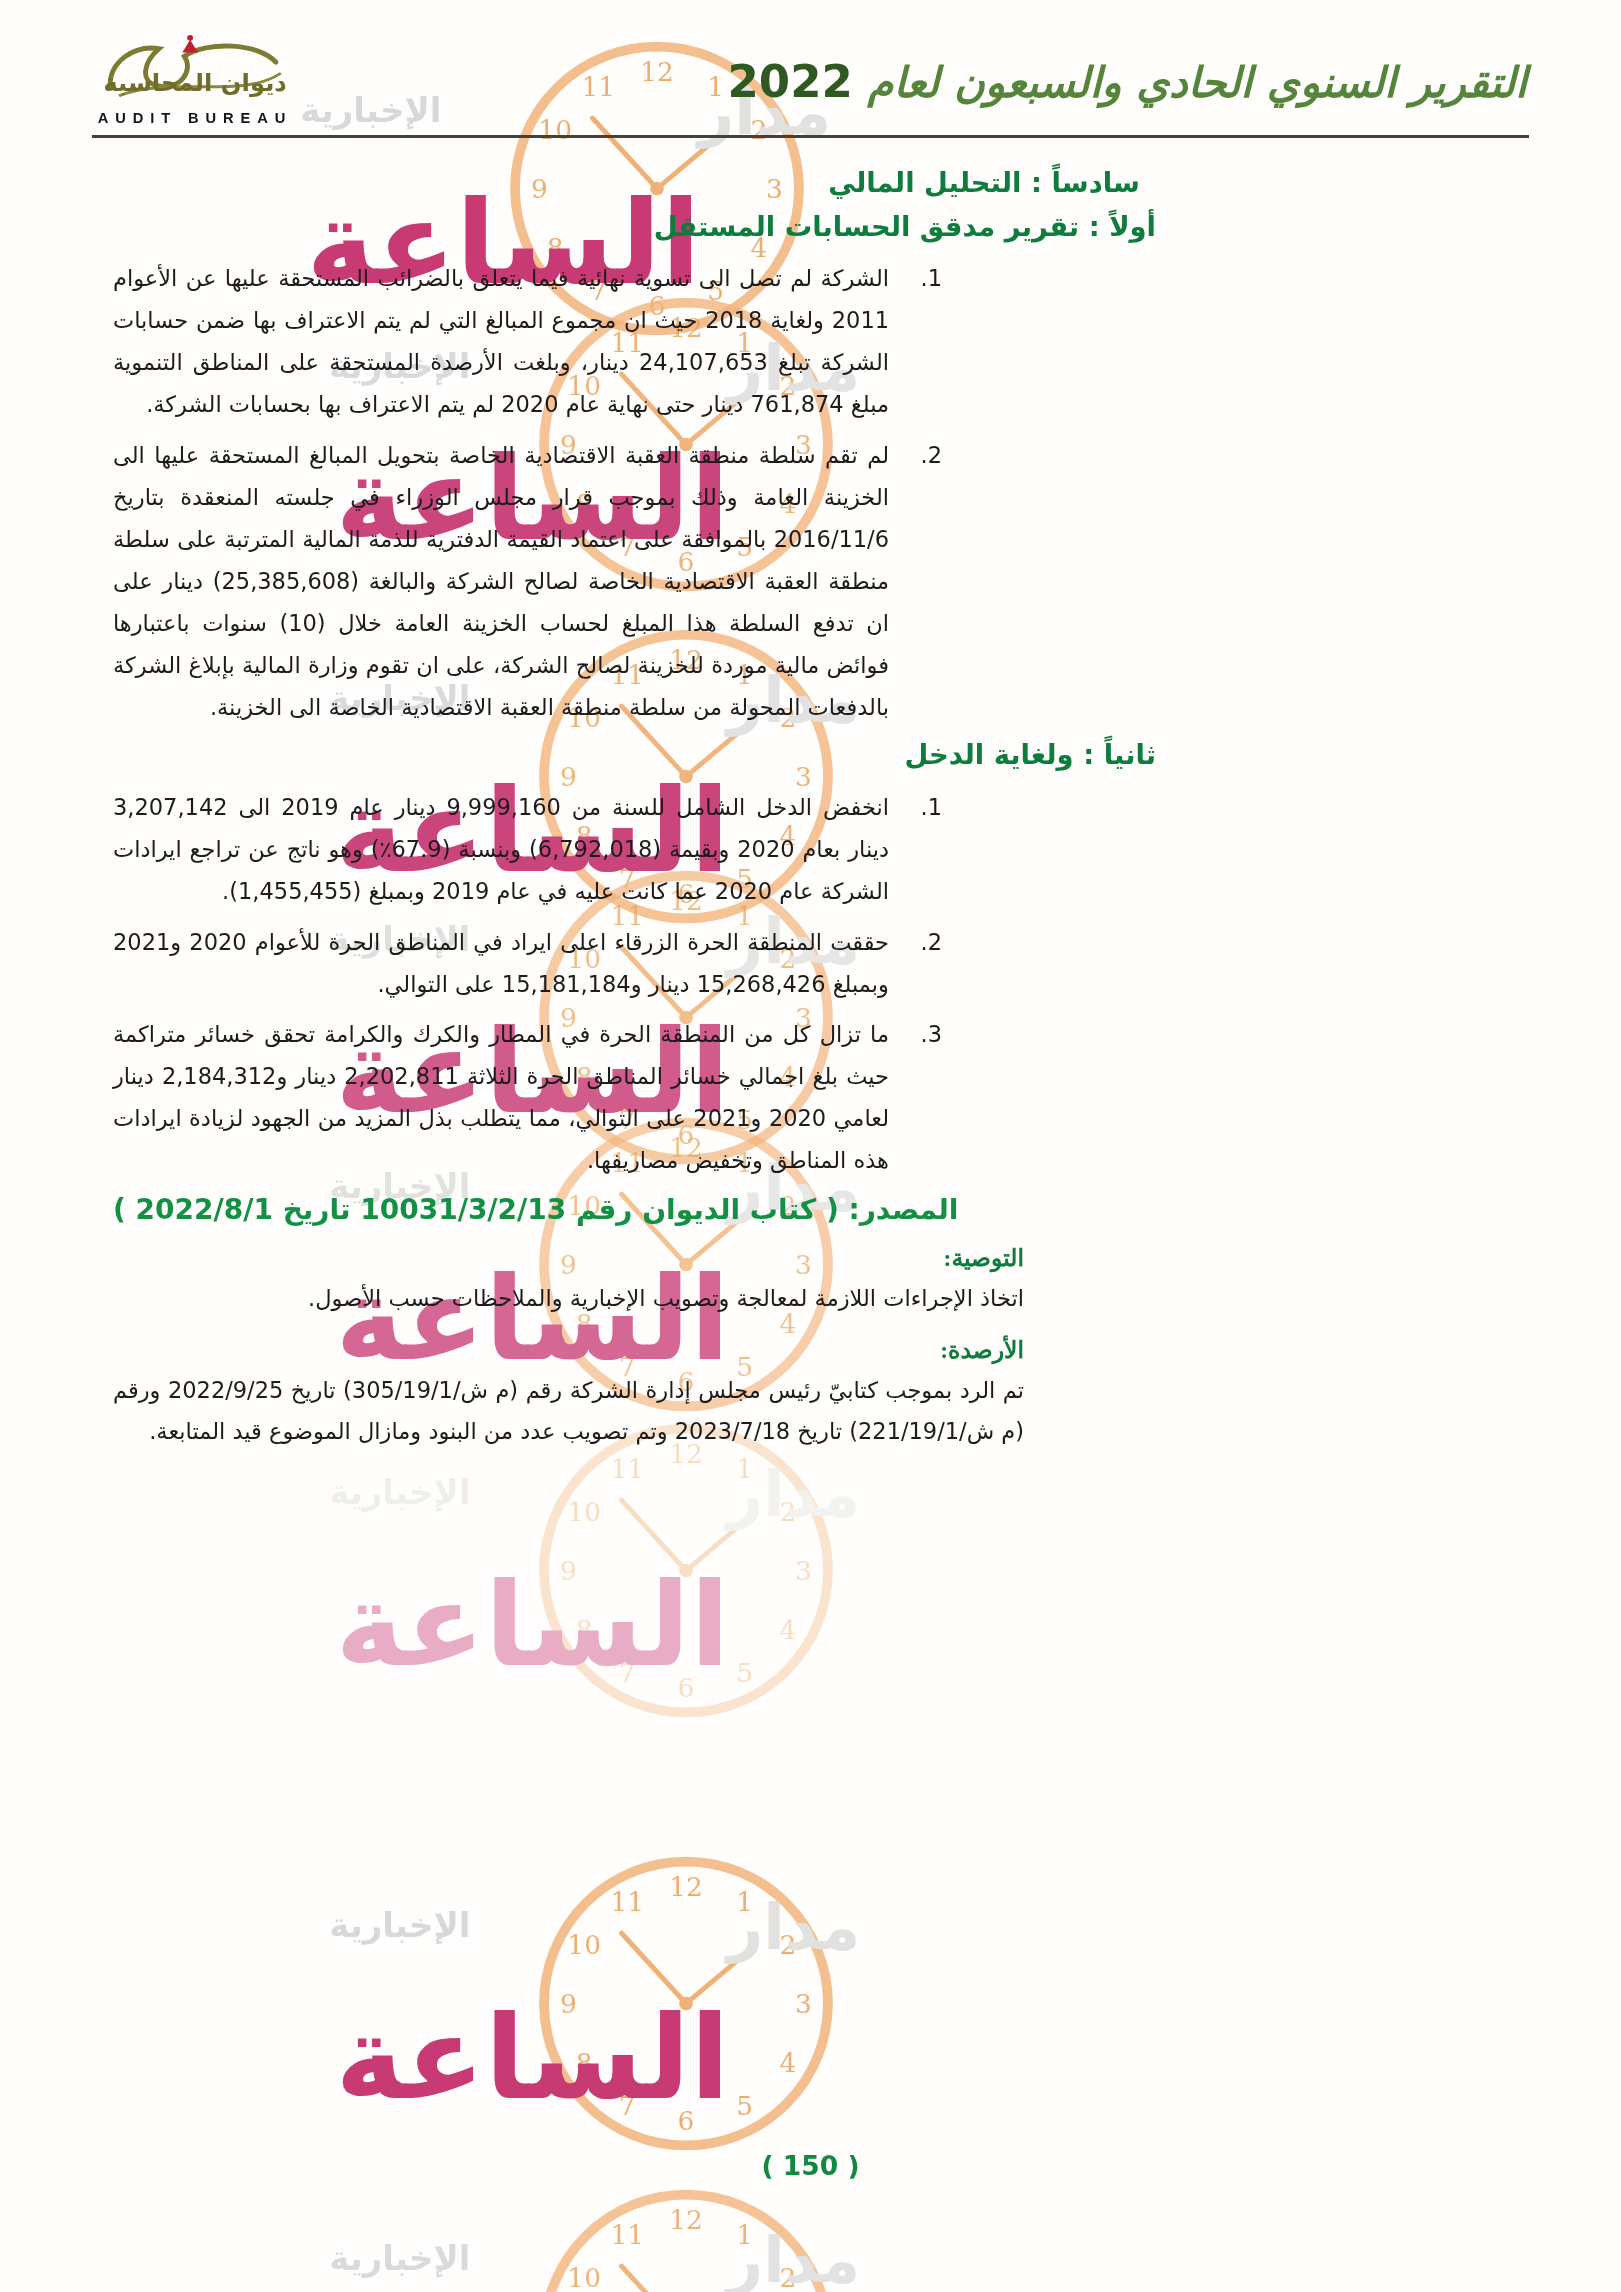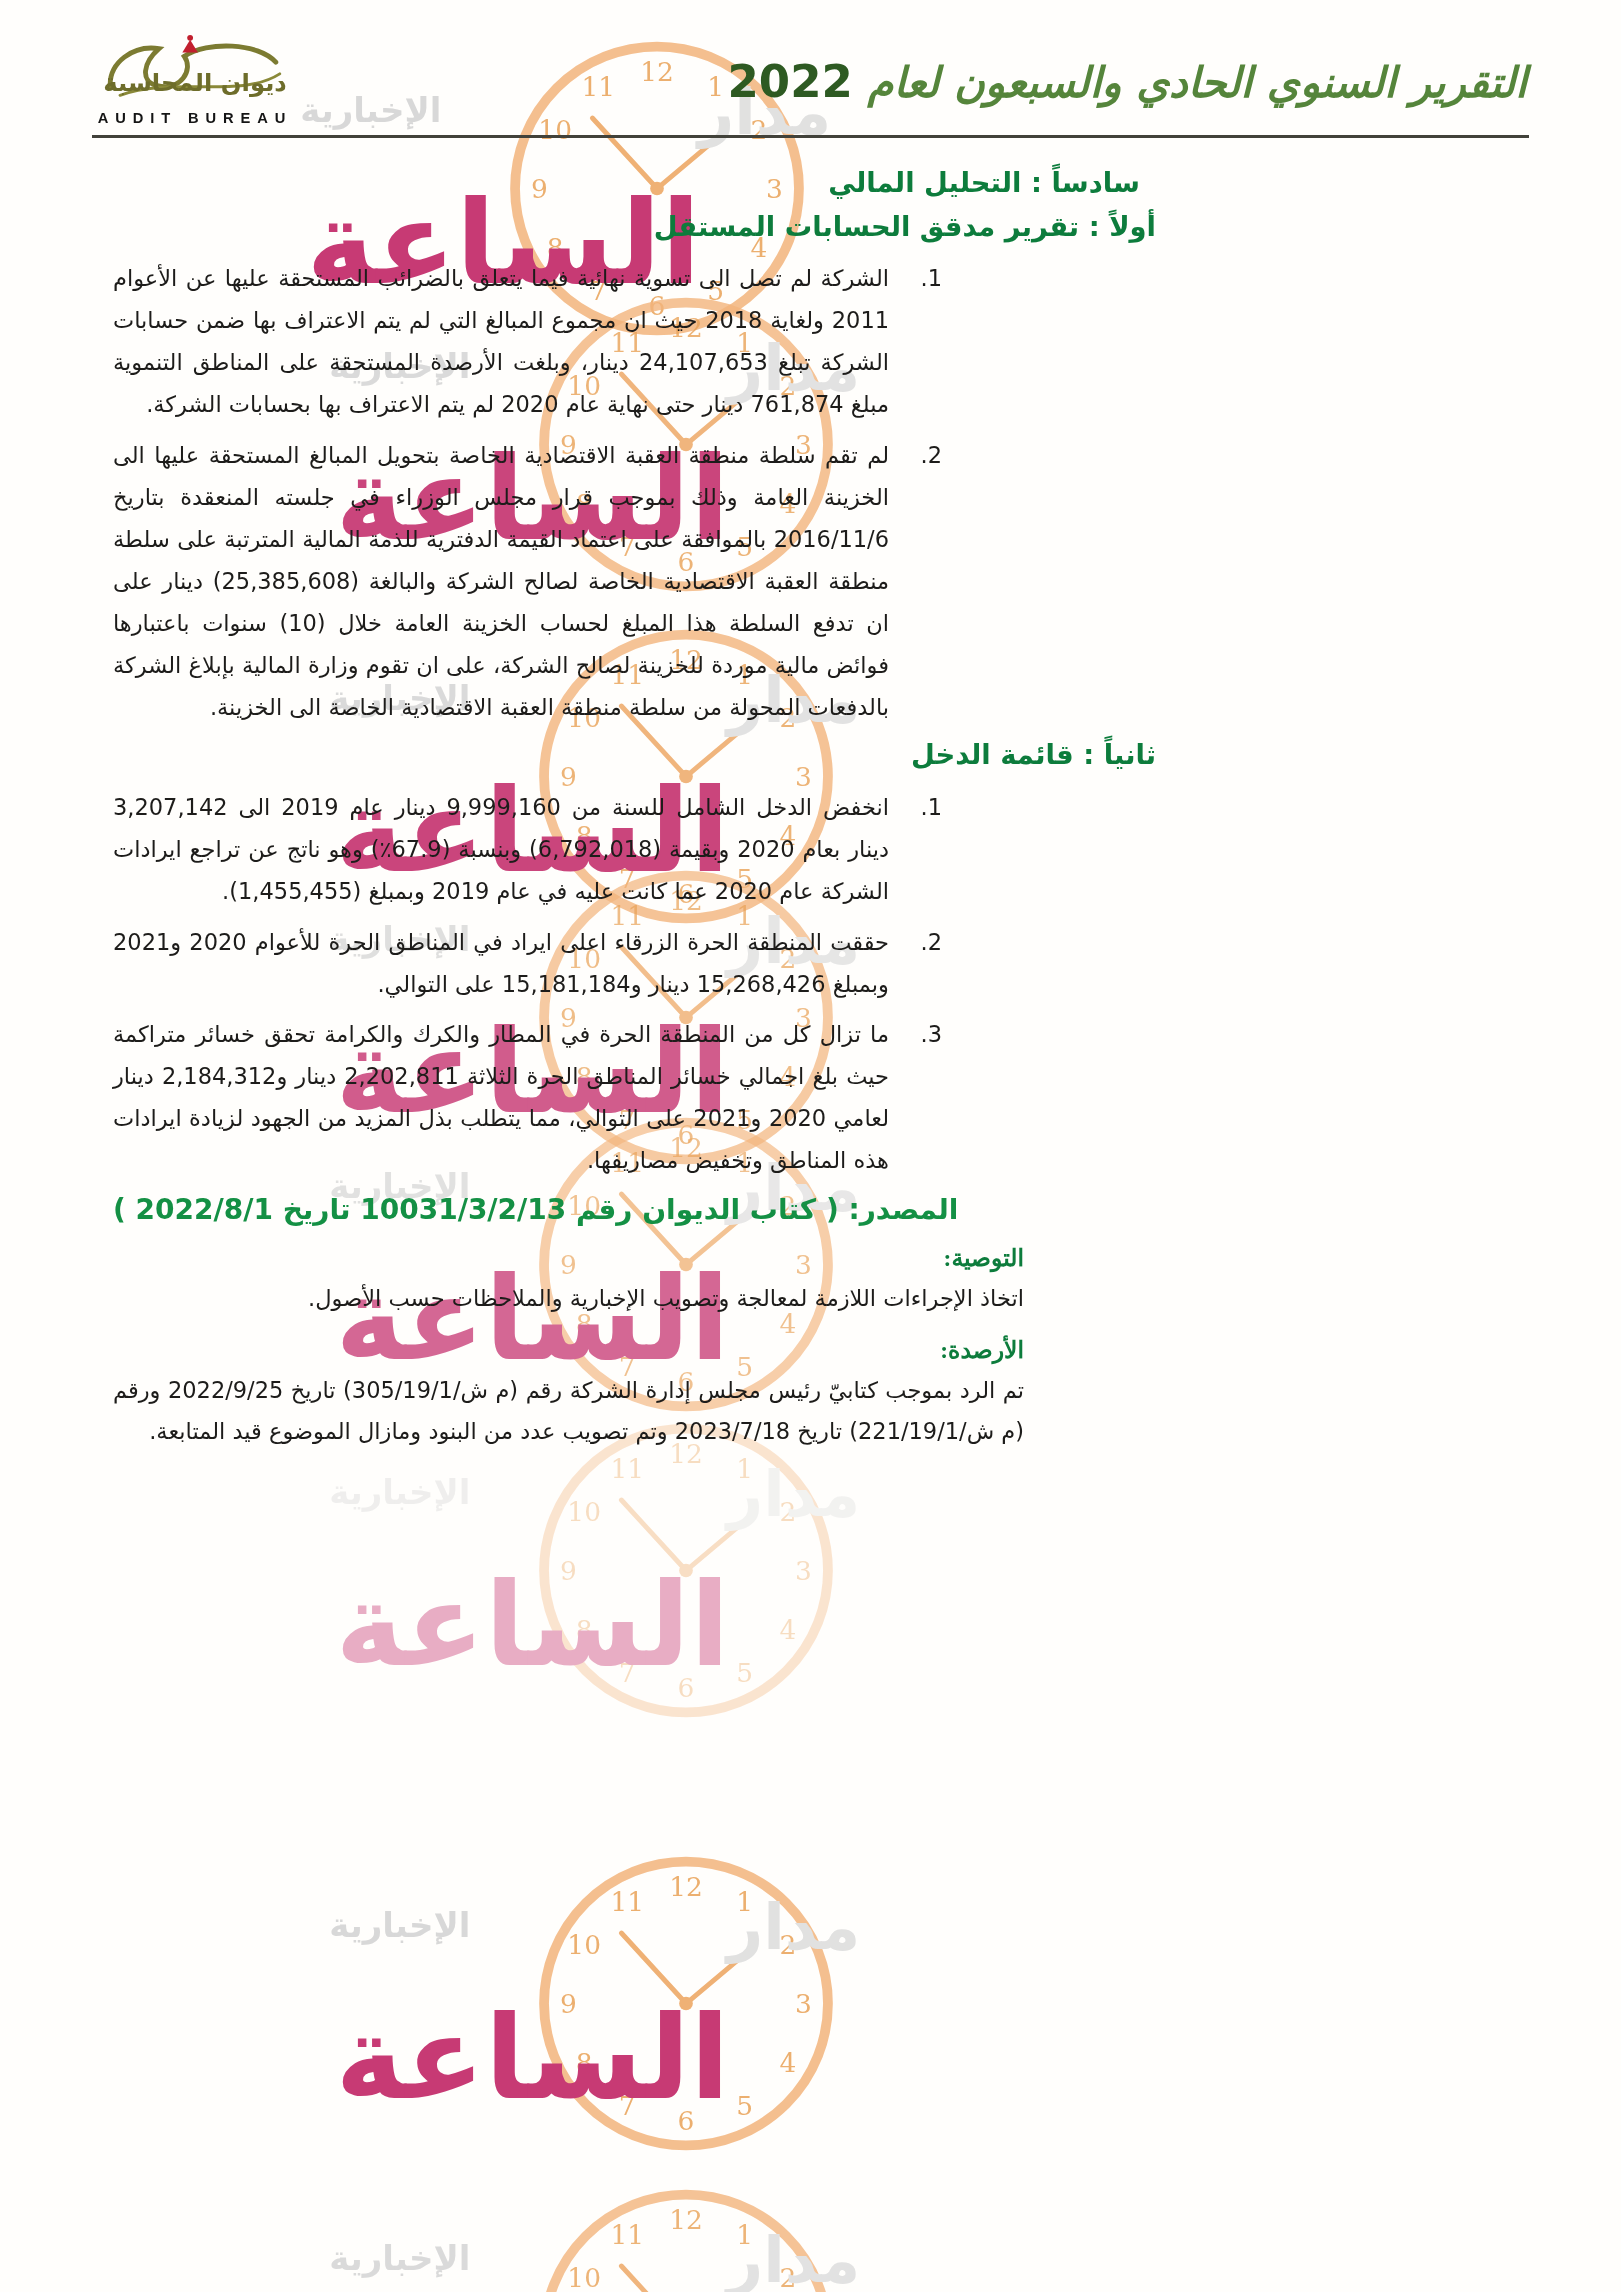--- a/index.html
+++ b/index.html
@@ -271,21 +271,21 @@
       <li class="item">
         <span class="marker">1.</span>
         <p class="itext">الشركة لم تصل الى تسوية نهائية فيما يتعلق بالضرائب المستحقة عليها عن الأعوام 2011 ولغاية 2018 حيث ان مجموع المبالغ التي لم يتم الاعتراف بها ضمن حسابات الشركة تبلغ 24,107,653 دينار، وبلغت الأرصدة المستحقة على المناطق التنموية مبلغ 761,874 دينار حتى نهاية عام 2020 لم يتم الاعتراف بها بحسابات الشركة.</p>
       </li>
       <li class="item">
         <span class="marker">2.</span>
         <p class="itext">لم تقم سلطة منطقة العقبة الاقتصادية الخاصة بتحويل المبالغ المستحقة عليها الى الخزينة العامة وذلك بموجب قرار مجلس الوزراء في جلسته المنعقدة بتاريخ 2016/11/6 بالموافقة على اعتماد القيمة الدفترية للذمة المالية المترتبة على سلطة منطقة العقبة الاقتصادية الخاصة لصالح الشركة والبالغة (25,385,608) دينار على ان تدفع السلطة هذا المبلغ لحساب الخزينة العامة خلال (10) سنوات باعتبارها فوائض مالية موردة للخزينة لصالح الشركة، على ان تقوم وزارة المالية بإبلاغ الشركة بالدفعات المحولة من سلطة منطقة العقبة الاقتصادية الخاصة الى الخزينة.</p>
       </li>
     </ol>
 
-    <h2 class="sub-heading">ثانياً : قائمة الدخل</h2>
+    <h2 class="sub-heading">ثانياً : ولغاية الدخل</h2>
 
     <ol class="nlist">
       <li class="item">
         <span class="marker">1.</span>
         <p class="itext">انخفض الدخل الشامل للسنة من 9,999,160 دينار عام 2019 الى 3,207,142 دينار بعام 2020 وبقيمة (6,792,018) وبنسبة (67.9٪) وهو ناتج عن تراجع ايرادات الشركة عام 2020 عما كانت عليه في عام 2019 وبمبلغ (1,455,455).</p>
       </li>
       <li class="item">
         <span class="marker">2.</span>
         <p class="itext">حققت المنطقة الحرة الزرقاء اعلى ايراد في المناطق الحرة للأعوام 2020 و2021 وبمبلغ 15,268,426 دينار و15,181,184 على التوالي.</p>
       </li>
@@ -297,15 +297,16 @@
 
     <p class="source">المصدر: ( كتاب الديوان رقم 10031/3/2/13 تاريخ 2022/8/1 )</p>
 
     <p class="label">التوصية:</p>
     <p class="para">اتخاذ الإجراءات اللازمة لمعالجة وتصويب الإخبارية والملاحظات حسب الأصول.</p>
 
     <p class="label">الأرصدة:</p>
     <p class="para justify">تم الرد بموجب كتابيّ رئيس مجلس إدارة الشركة رقم (م ش/305/19/1) تاريخ 2022/9/25 ورقم (م ش/221/19/1) تاريخ 2023/7/18 وتم تصويب عدد من البنود ومازال الموضوع قيد المتابعة.</p>
   </div>
 
+  <div class="pageno">( 150 )</div>
 
 </div>
 
 
 </body></html>

